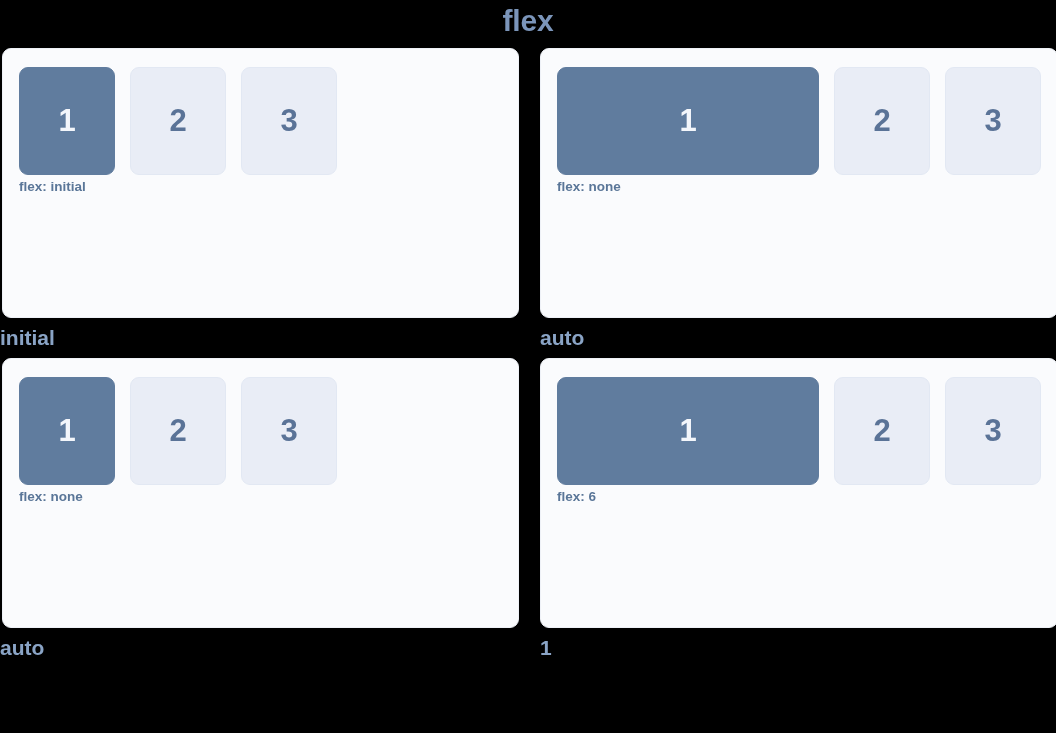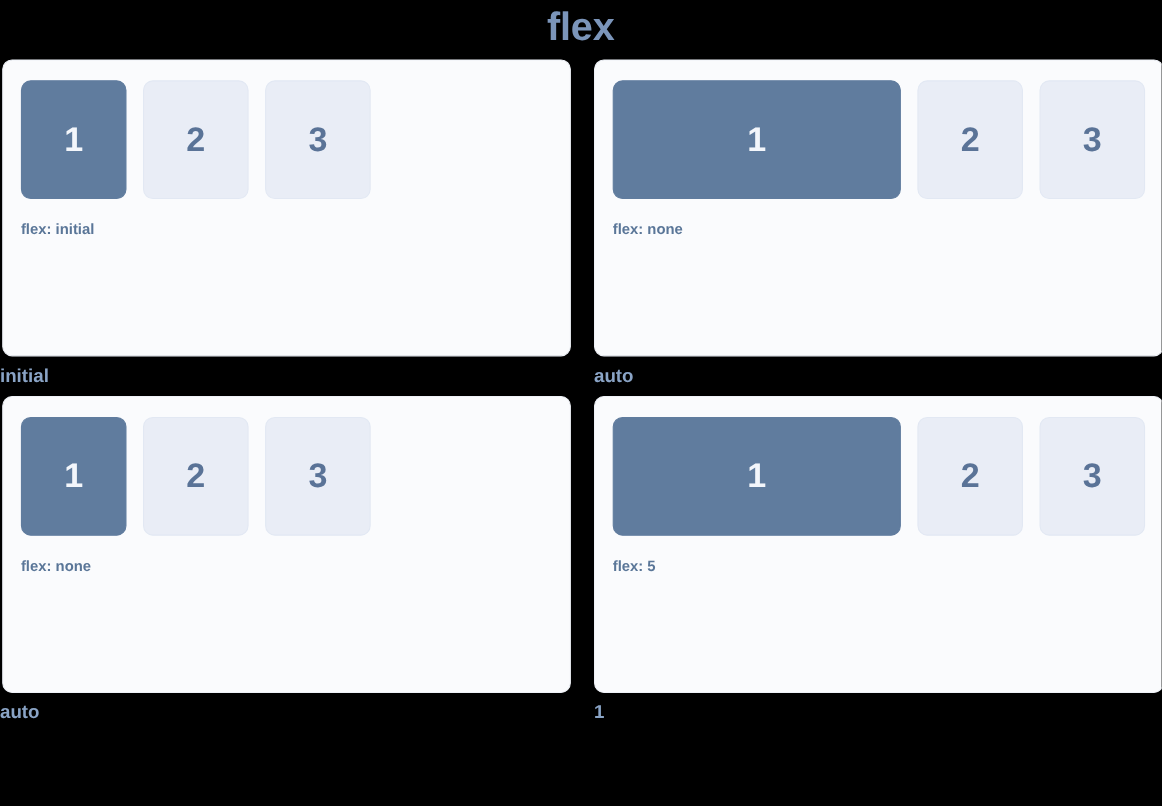--- a/index.html
+++ b/index.html
@@ -11,21 +11,21 @@
     width: 1056px;
     height: 733px;
     overflow: hidden;
     font-family: "Liberation Sans", sans-serif;
     -webkit-font-smoothing: antialiased;
   }
 
   .page-title {
     text-align: center;
     color: #7b95ba;
-    font-size: 36px;
+    font-size: 30px;
     font-weight: bold;
     line-height: 1;
     padding-top: 6px;
     margin: 0 0 12px 0;
     letter-spacing: -0.2px;
   }
 
   .grid {
     display: grid;
     grid-template-columns: 517px 518px;
@@ -78,30 +78,30 @@
     border: 1px solid #e2e8f3;
   }
 
   
   .box.f-initial { flex: initial; width: 96px; }
   .box.f-auto    { flex: auto; }
   .box.f-none    { flex: none; width: 96px; }
   .box.f-one     { flex: 1; }
 
   .caption {
-    margin-top: 20px;
+    margin-top: 4px;
     color: #5a7698;
     font-size: 13.5px;
     font-weight: bold;
     line-height: 1.2;
   }
 
   .panel-label {
     color: #8aa4c6;
-    font-size: 17px;
+    font-size: 21px;
     font-weight: bold;
     line-height: 1;
     padding-top: 9px;
     padding-bottom: 10px;
   }
   .panel-label.flush { margin-left: -2px; }
 </style>
 </head>
 <body>
 
@@ -145,18 +145,18 @@
     <div class="panel-label flush">auto</div>
   </div>
 
   <div class="cell">
     <div class="panel short">
       <div class="flex-row">
         <div class="box filled f-one">1</div>
         <div class="box ghost">2</div>
         <div class="box ghost">3</div>
       </div>
-      <div class="caption">flex: 5</div>
+      <div class="caption">flex: 6</div>
     </div>
     <div class="panel-label">1</div>
   </div>
 
 </div>
 
 </body></html>

